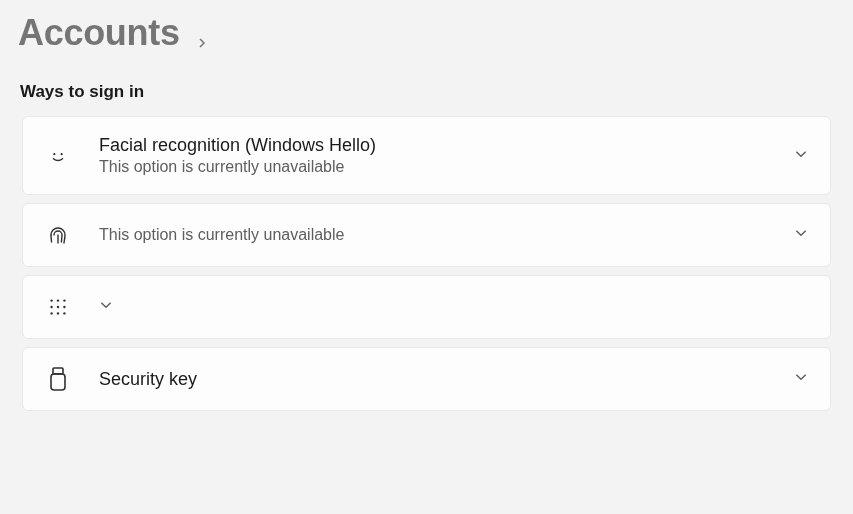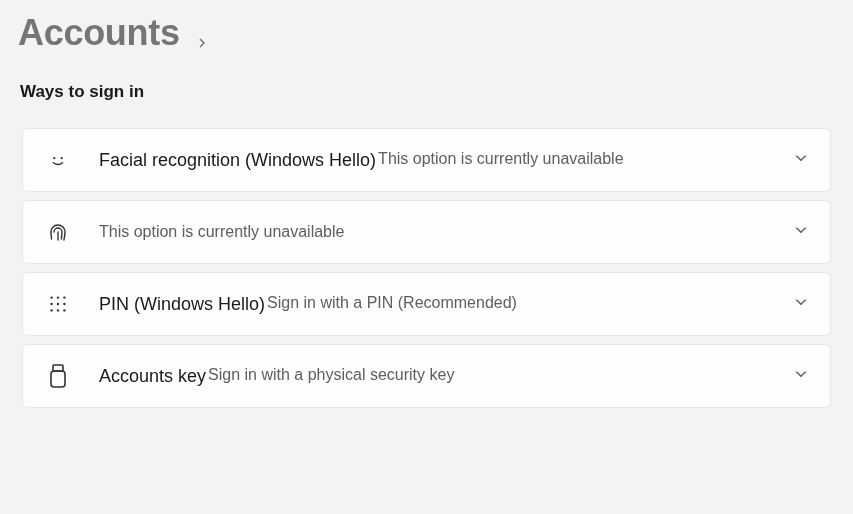--- a/index.html
+++ b/index.html
@@ -32,21 +32,21 @@
     .breadcrumb-current {
       color: #1a1a1a;
     }
     .breadcrumb-sep {
       color: #757575;
       font-size: 20px;
     }
     .section-heading {
       font-size: 17px;
       font-weight: 600;
-      margin-bottom: 26px;
+      margin-bottom: 14px;
       margin-left: 2px;
     }
     .options-list {
       display: flex;
       flex-direction: column;
       gap: 8px;
       padding: 0 4px;
     }
     .option-row {
       background: #fdfdfd;
@@ -63,33 +63,32 @@
       height: 26px;
       display: flex;
       align-items: center;
       justify-content: center;
       flex-shrink: 0;
       color: #323130;
     }
     .option-text {
       flex: 1;
       display: flex;
-      flex-direction: row;
+      flex-direction: column;
       gap: 2px;
     }
     .option-title {
       font-size: 18px;
       font-weight: 400;
       color: #1a1a1a;
     }
     .option-desc {
       font-size: 16px;
       font-weight: 400;
       color: #5e5e5e;
-      text-align: center;
     }
     .option-chevron {
       flex-shrink: 0;
       color: #5e5e5e;
     }
   </style>
 </head>
 <body>
 
 <div class="breadcrumb">
@@ -150,41 +149,36 @@
         <circle cx="12" cy="5" r="1.3"></circle>
         <circle cx="19" cy="5" r="1.3"></circle>
         <circle cx="5" cy="12" r="1.3"></circle>
         <circle cx="12" cy="12" r="1.3"></circle>
         <circle cx="19" cy="12" r="1.3"></circle>
         <circle cx="5" cy="19" r="1.3"></circle>
         <circle cx="12" cy="19" r="1.3"></circle>
         <circle cx="19" cy="19" r="1.3"></circle>
       </svg>
     </div>
-    <div class="option-text">
-      <div class="option-title">PIN (Windows Hello)</div>
-      <div class="option-desc">Sign in with a PIN (Recommended)</div>
-    </div>
     <div class="option-chevron">
       <svg width="14" height="14" viewBox="0 0 12 12" fill="none" stroke="currentColor" stroke-width="1.2">
         <polyline points="2 4 6 8 10 4"></polyline>
       </svg>
     </div>
   </div>
 
   <div class="option-row">
     <div class="option-icon">
       <svg width="20" height="26" viewBox="0 0 20 26" fill="none" stroke="currentColor" stroke-width="1.6" stroke-linejoin="round">
         <rect x="5" y="2" width="10" height="6" rx="1"></rect>
         <rect x="3" y="8" width="14" height="16" rx="3"></rect>
       </svg>
     </div>
     <div class="option-text">
-      <div class="option-title">Accounts key</div>
-      <div class="option-desc">Sign in with a physical security key</div>
+      <div class="option-title">Security key</div>
     </div>
     <div class="option-chevron">
       <svg width="14" height="14" viewBox="0 0 12 12" fill="none" stroke="currentColor" stroke-width="1.2">
         <polyline points="2 4 6 8 10 4"></polyline>
       </svg>
     </div>
   </div>
 
 </div>
 

